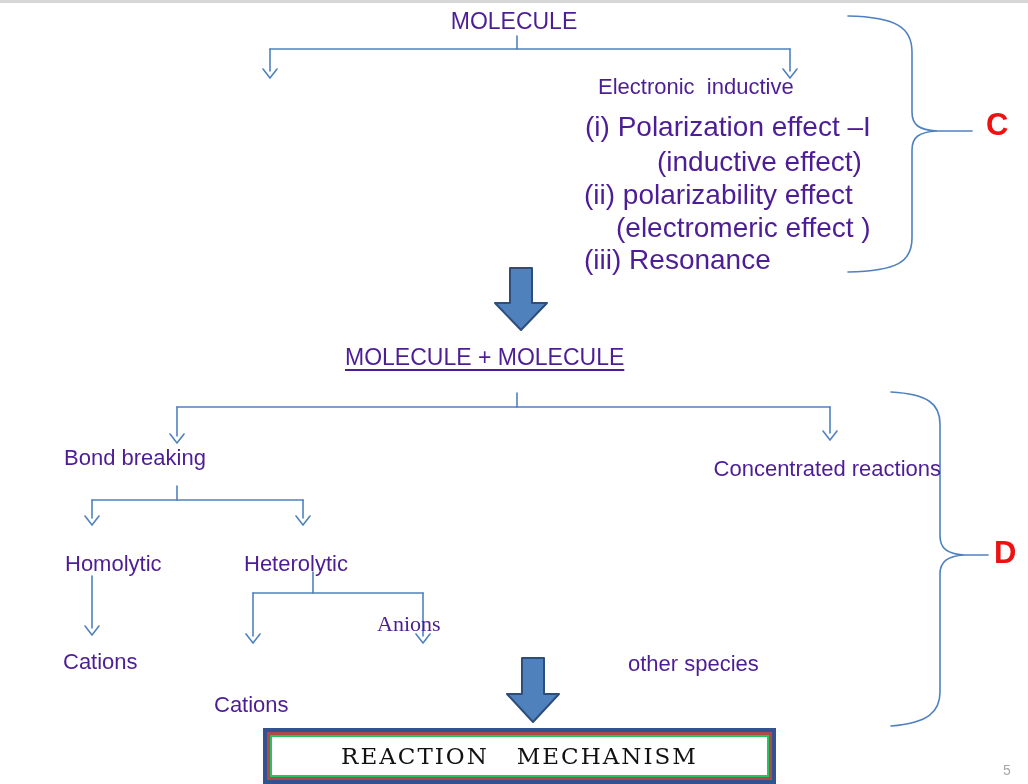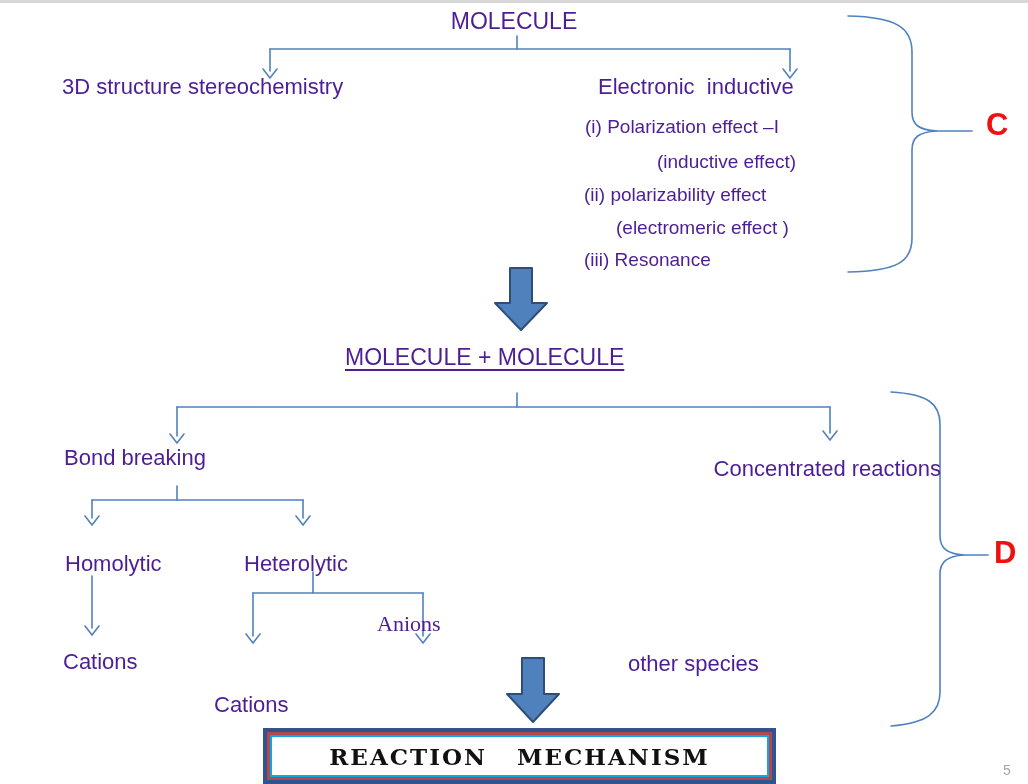--- a/index.html
+++ b/index.html
@@ -22,21 +22,21 @@
     position: absolute;
     left: 0; top: 0;
   }
   .lbl {
     position: absolute;
     white-space: pre;
     font-size: 22px;
     line-height: 26px;
     color: #4c1d95;
   }
-  .lbl.small { font-size: 19px; line-height: 25px; }
+  .lbl.small { font-size: 28px; line-height: 25px; }
   .lbl.center { text-align: center; }
   .lbl.right { text-align: right; }
   .node-root { font-size: 23px; }
   .node-combined {
     font-size: 23px;
     text-decoration: underline;
     text-decoration-thickness: 2px;
     text-underline-offset: 4px;
   }
   .brace-label {
@@ -57,27 +57,27 @@
   }
   .rm-mid {
     width: 100%; height: 100%;
     box-sizing: border-box;
     border: 3px solid #b04a4a;
     display: flex;
   }
   .rm-inner {
     flex: 1;
     box-sizing: border-box;
-    border: 2px solid #0ea5e9;
+    border: 2px solid #22c55e;
     background: #ffffff;
     display: flex;
     align-items: center;
     justify-content: center;
     font-family: "DejaVu Serif", "Liberation Serif", serif;
-    font-weight: bold;
+    font-weight: normal;
     font-size: 23px;
     letter-spacing: 2px;
     color: #111111;
     white-space: pre;
   }
   .page-num {
     position: absolute;
     left: 1003px; top: 762px;
     font-size: 14px;
     color: #a6a6a6;
@@ -133,21 +133,20 @@
     </g>
 
     <g fill="#4f81bd" stroke="#2e4d7b" stroke-width="2" stroke-linejoin="round">
       <path d="M510 268 H532 V303 H547 L521 330 L495 303 H510 Z"></path>
       <path d="M522 658 H544 V694 H559 L533 722 L507 694 H522 Z"></path>
     </g>
   </svg>
 
   <div class="lbl center node-root" style="left:449px; top:8px; width:130px;">MOLECULE</div>
 
-  <div class="lbl" style="left:62px; top:74px;">3D structure stereochemistry</div>
 
   <div class="lbl" style="left:598px; top:74px;">Electronic  inductive</div>
 
   <div class="lbl small" style="left:585px; top:114px;">(i) Polarization effect –I</div>
   <div class="lbl small" style="left:657px; top:149px;">(inductive effect)</div>
   <div class="lbl small" style="left:584px; top:182px;">(ii) polarizability effect</div>
   <div class="lbl small" style="left:616px; top:215px;">(electromeric effect )</div>
   <div class="lbl small" style="left:584px; top:247px;">(iii) Resonance</div>
 
   <div class="brace-label" style="left:986px; top:108px;">C</div>

